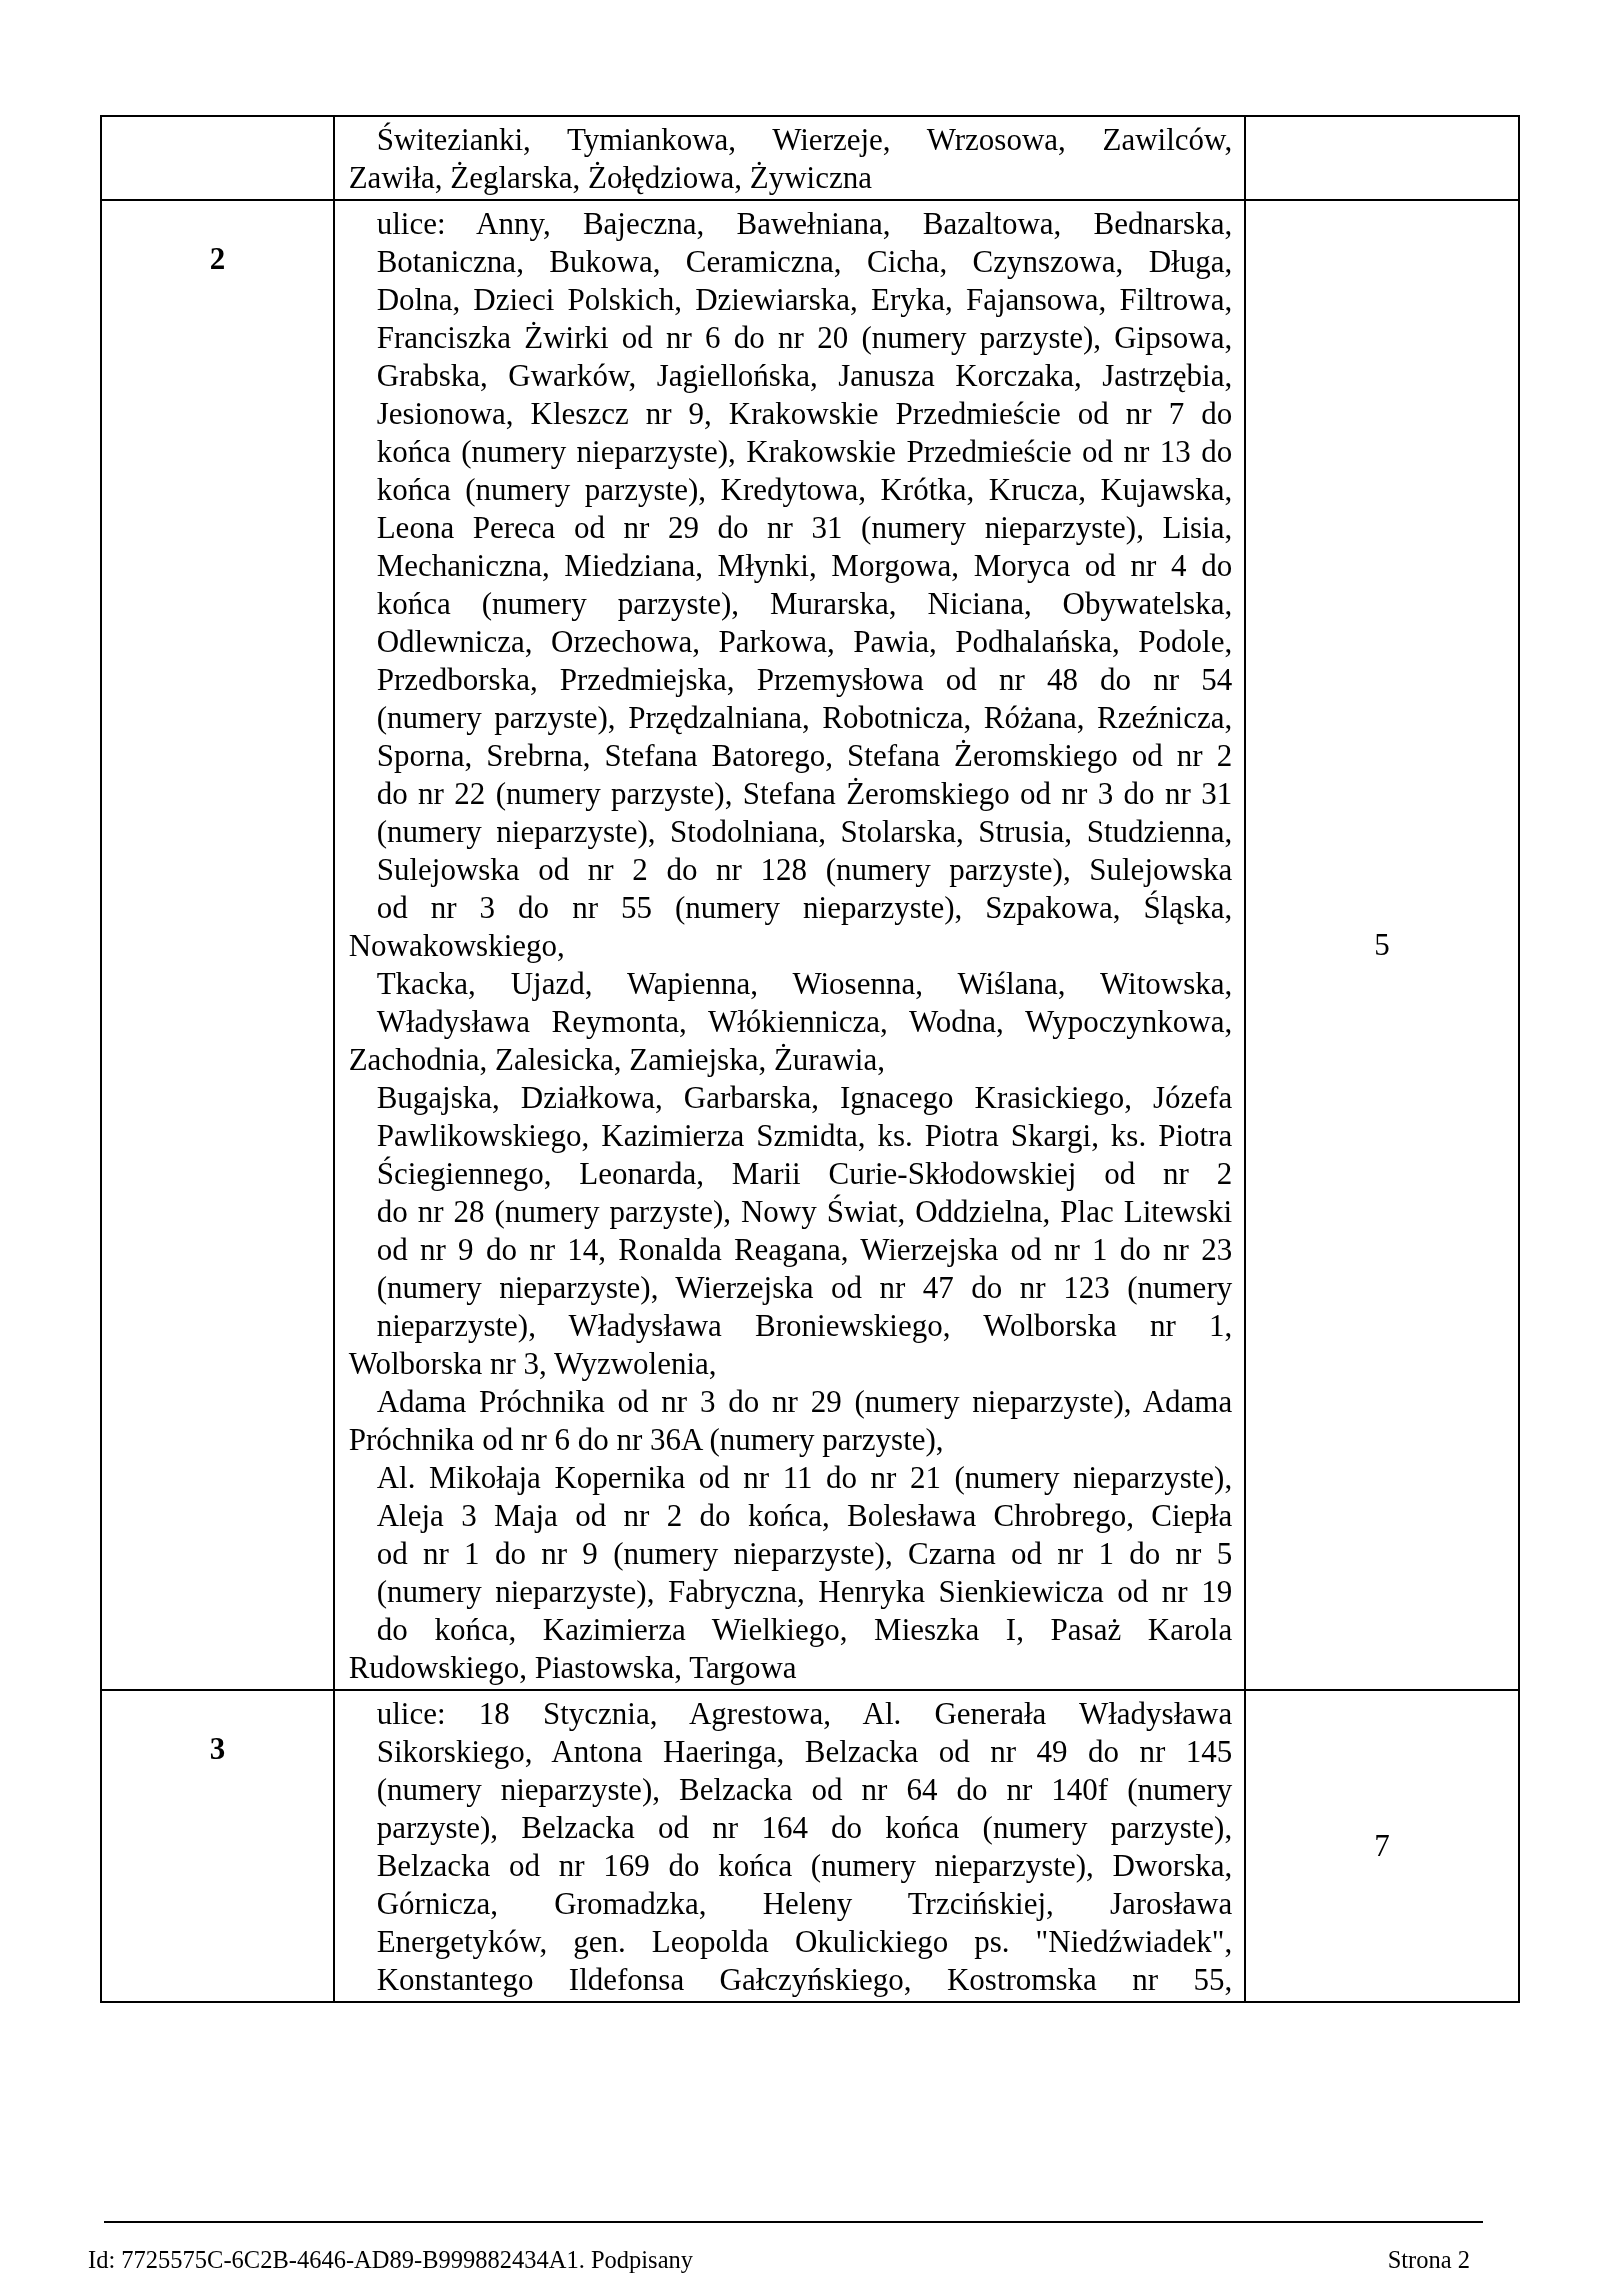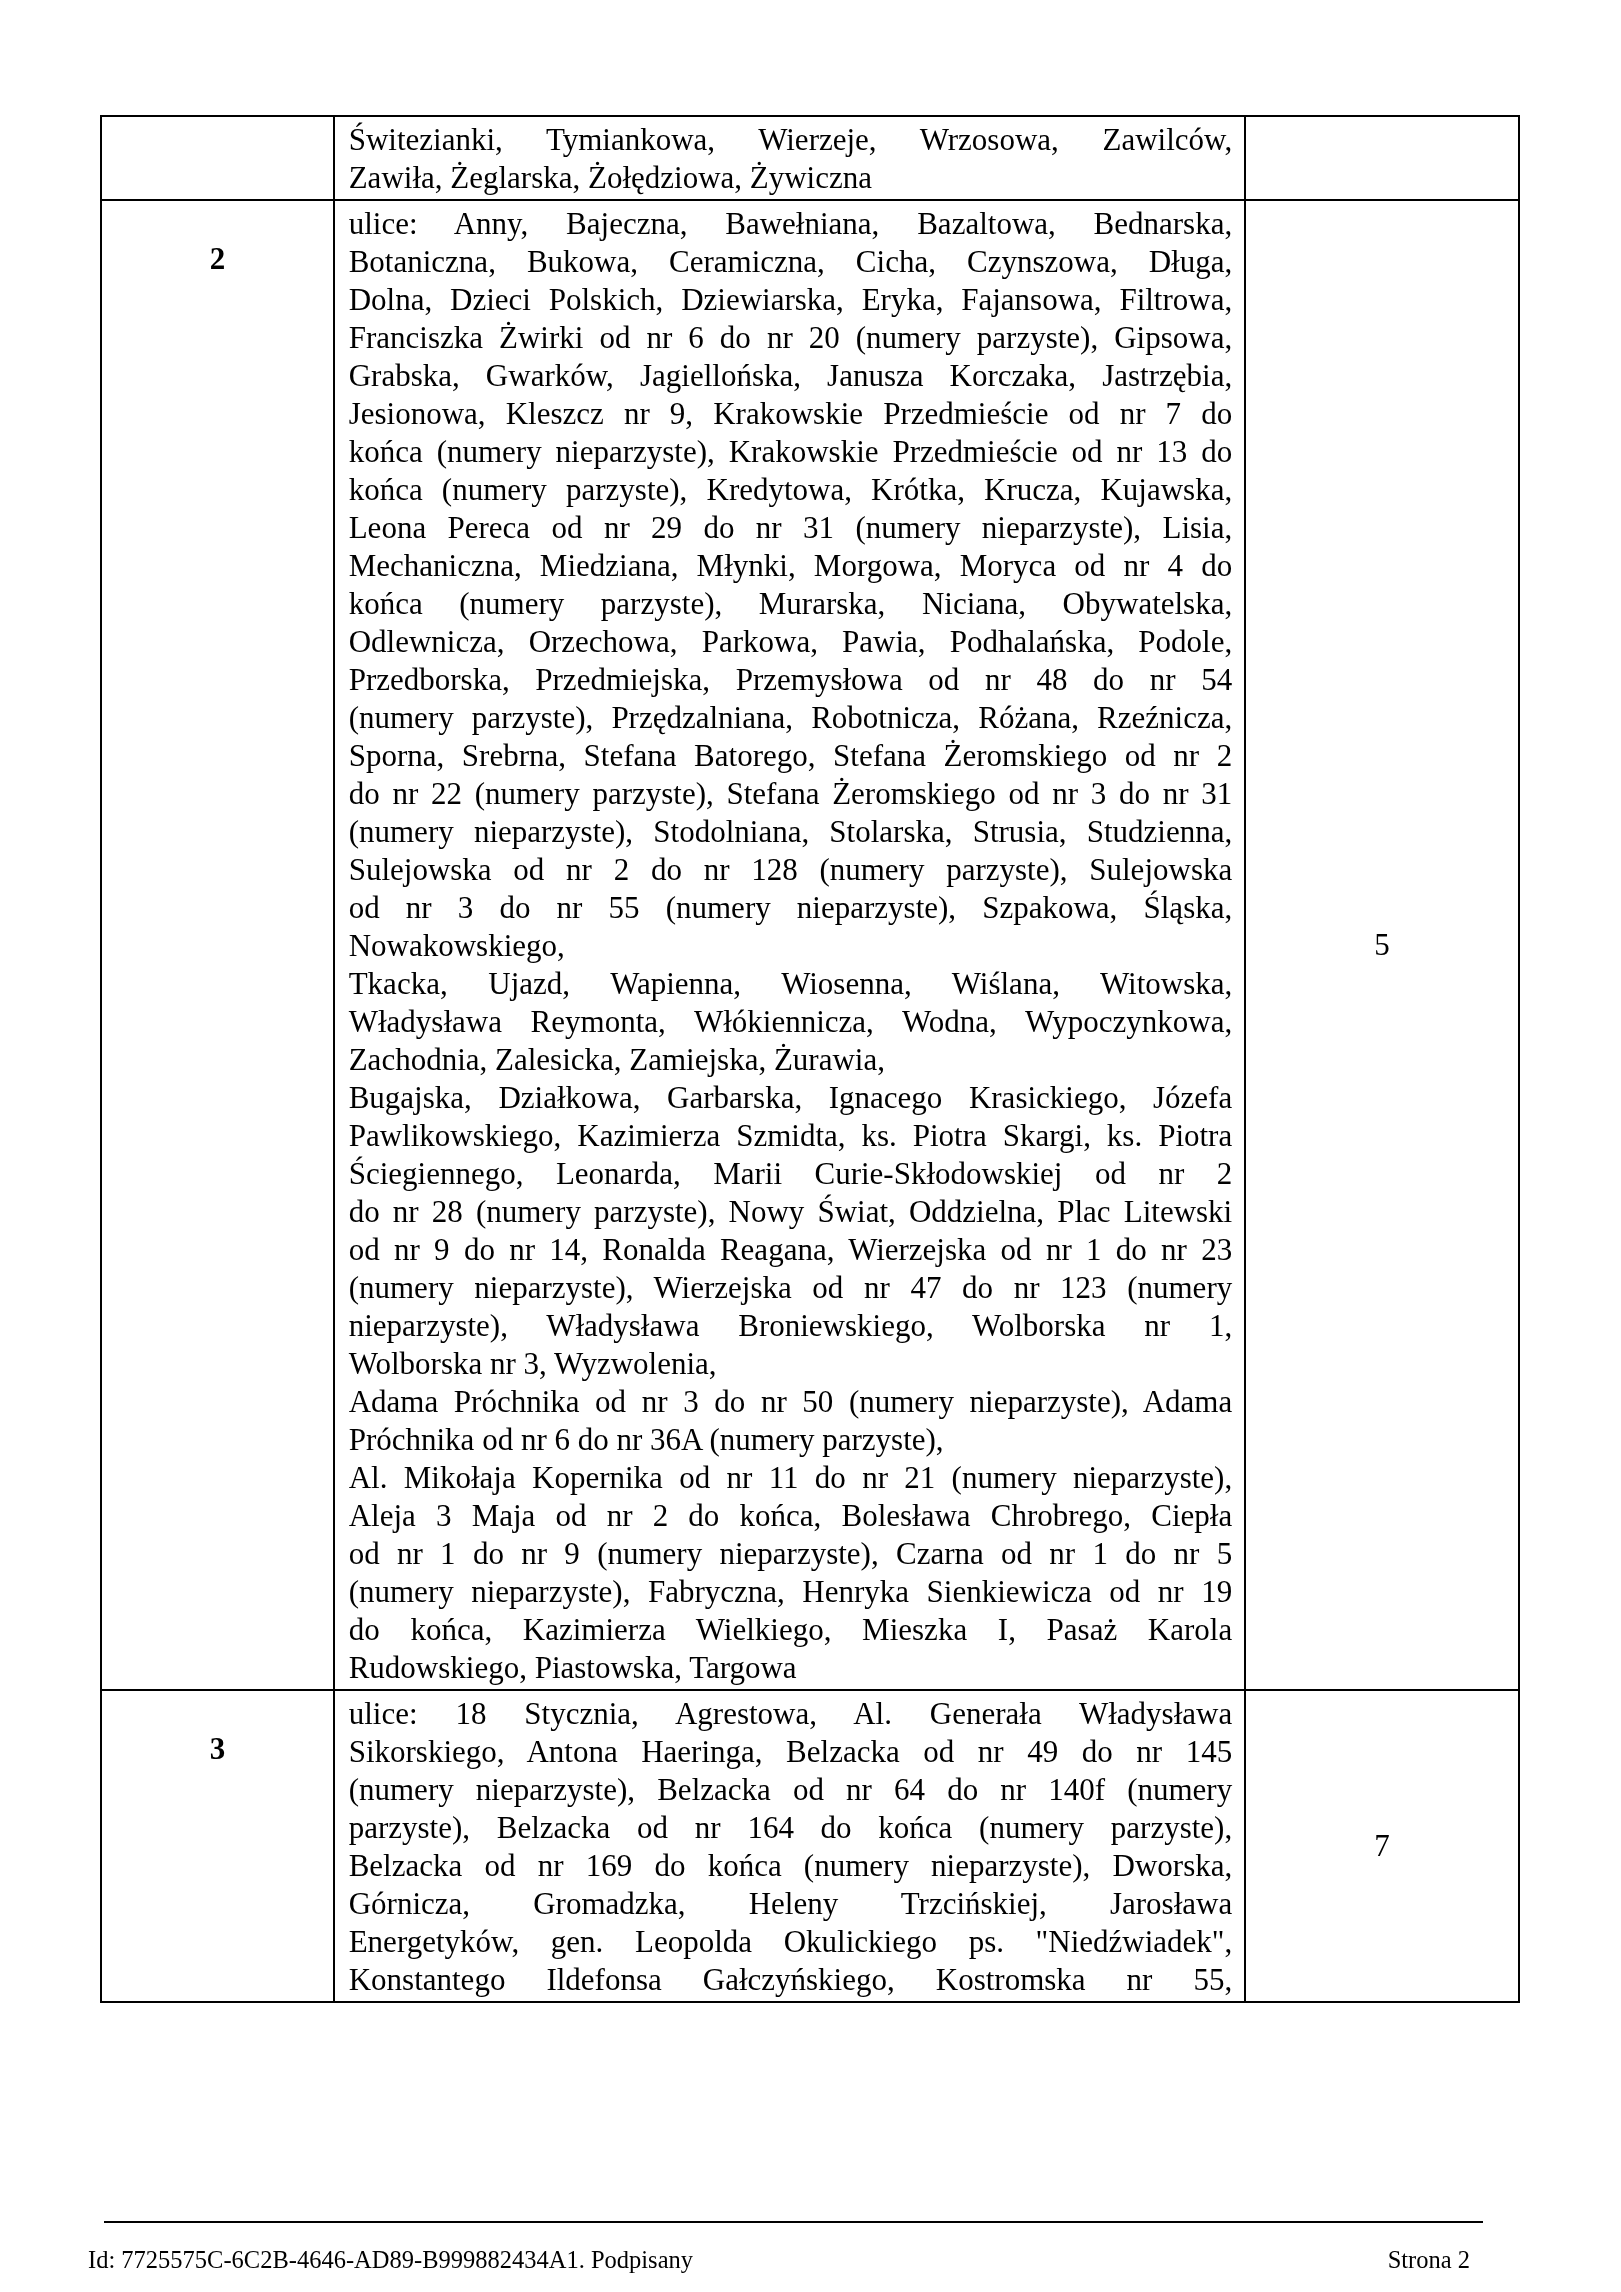--- a/index.html
+++ b/index.html
@@ -30,21 +30,21 @@
     padding: 3.9px 11.8px 2px 13.7px;
   }
   .c3 { width: 272px; display: flex; align-items: center; justify-content: center; }
   .district-num { font-size: 31px; font-weight: bold; line-height: 37px; }
   .count-num { font-size: 31px; line-height: 37px; }
   .line {
     font-size: 31px;
     line-height: 38px;
     white-space: normal;
   }
-  .jl { text-align: justify; text-align-last: justify; }
+  .jl { text-align: justify; text-align-last: justify; margin-left: 28px; }
   .footer-rule {
     position: absolute;
     left: 104px; top: 2221px;
     width: 1379px; height: 2px;
     background: #000;
   }
   .footer-row {
     position: absolute;
     left: 88px; top: 2245px;
     width: 1382px;
@@ -93,21 +93,21 @@
         <div class="line jl">Władysława Reymonta, Włókiennicza, Wodna, Wypoczynkowa,</div>
         <div class="line">Zachodnia, Zalesicka, Zamiejska, Żurawia,</div>
         <div class="line jl">Bugajska, Działkowa, Garbarska, Ignacego Krasickiego, Józefa</div>
         <div class="line jl">Pawlikowskiego, Kazimierza Szmidta, ks. Piotra Skargi, ks. Piotra</div>
         <div class="line jl">Ściegiennego, Leonarda, Marii Curie-Skłodowskiej od nr 2</div>
         <div class="line jl">do nr 28 (numery parzyste), Nowy Świat, Oddzielna, Plac Litewski</div>
         <div class="line jl">od nr 9 do nr 14, Ronalda Reagana, Wierzejska od nr 1 do nr 23</div>
         <div class="line jl">(numery nieparzyste), Wierzejska od nr 47 do nr 123 (numery</div>
         <div class="line jl">nieparzyste), Władysława Broniewskiego, Wolborska nr 1,</div>
         <div class="line">Wolborska nr 3, Wyzwolenia,</div>
-        <div class="line jl">Adama Próchnika od nr 3 do nr 50 (numery nieparzyste), Adama</div>
+        <div class="line jl">Adama Próchnika od nr 3 do nr 29 (numery nieparzyste), Adama</div>
         <div class="line">Próchnika od nr 6 do nr 36A (numery parzyste),</div>
         <div class="line jl">Al. Mikołaja Kopernika od nr 11 do nr 21 (numery nieparzyste),</div>
         <div class="line jl">Aleja 3 Maja od nr 2 do końca, Bolesława Chrobrego, Ciepła</div>
         <div class="line jl">od nr 1 do nr 9 (numery nieparzyste), Czarna od nr 1 do nr 5</div>
         <div class="line jl">(numery nieparzyste), Fabryczna, Henryka Sienkiewicza od nr 19</div>
         <div class="line jl">do końca, Kazimierza Wielkiego, Mieszka I, Pasaż Karola</div>
         <div class="line">Rudowskiego, Piastowska, Targowa</div>
       </div>
       <div class="cell c3">
         <span class="count-num">5</span>

